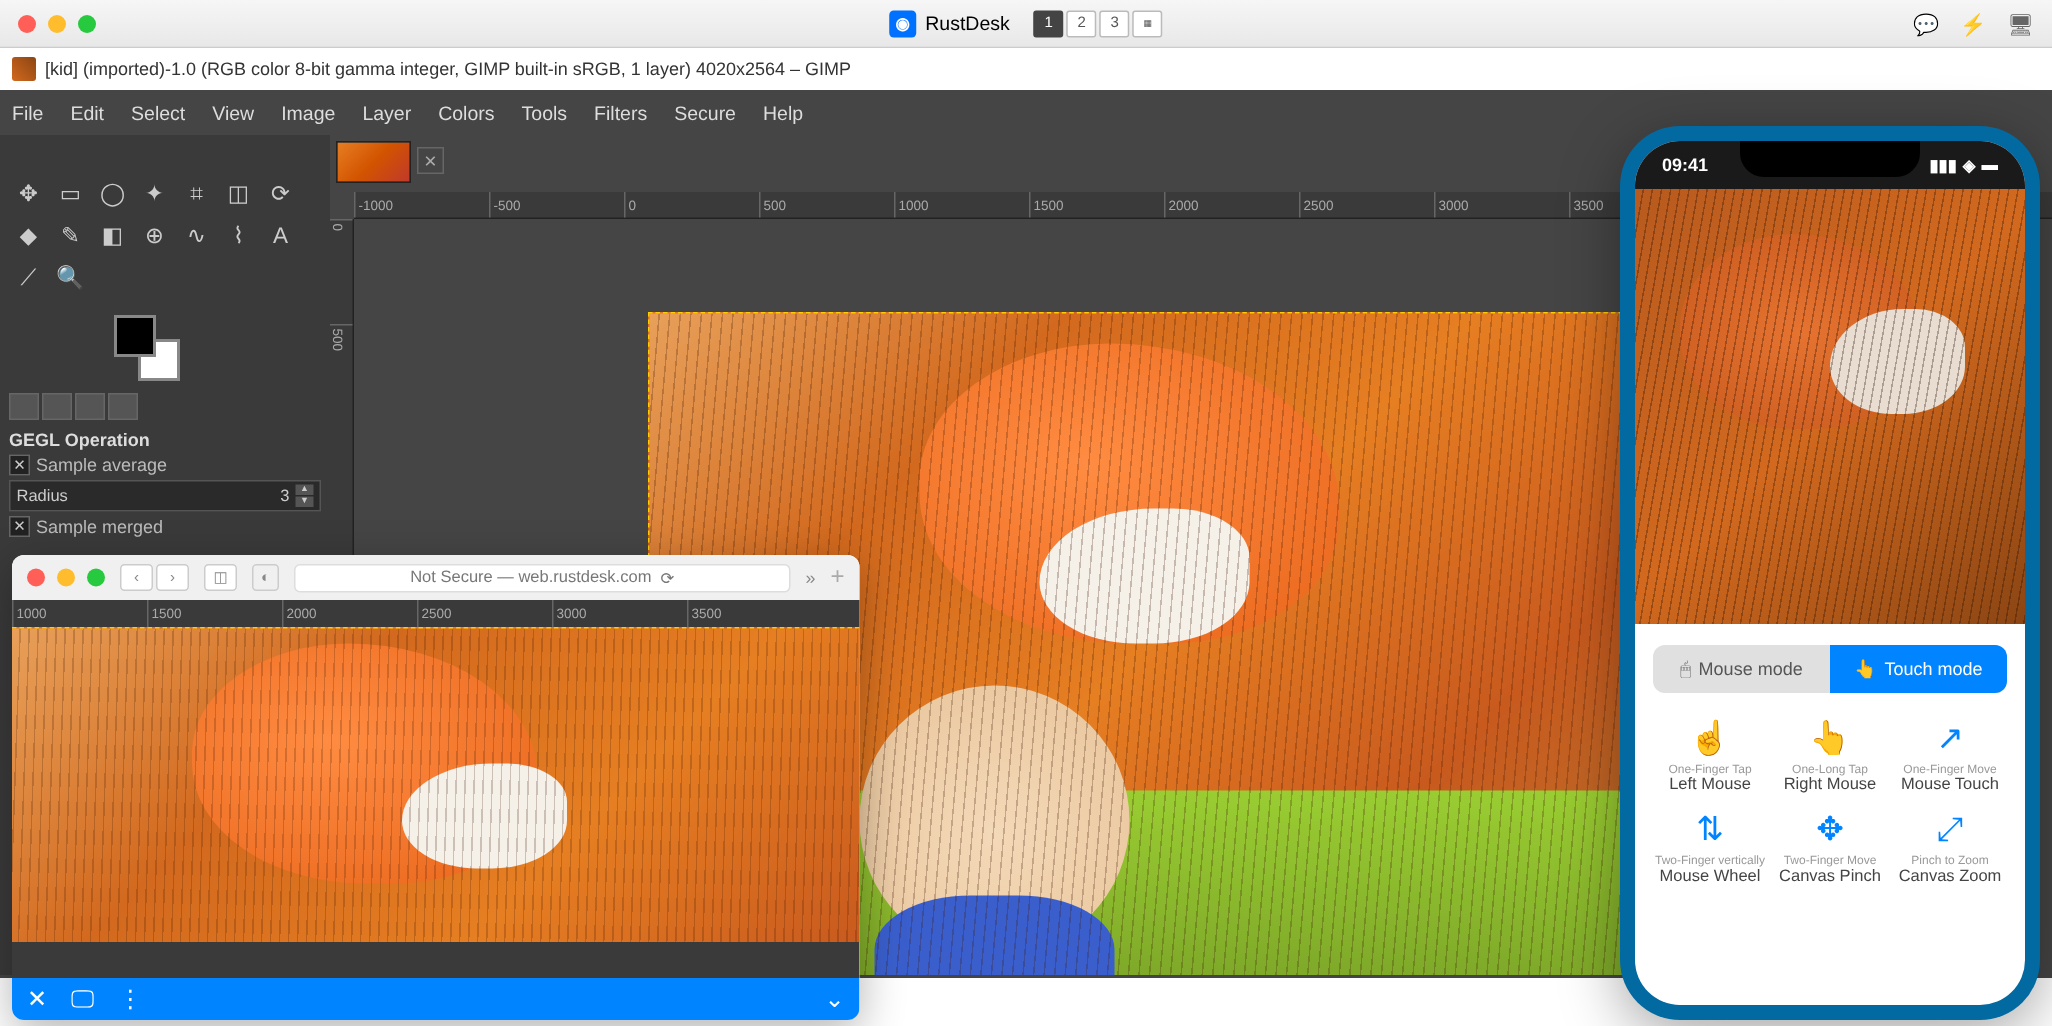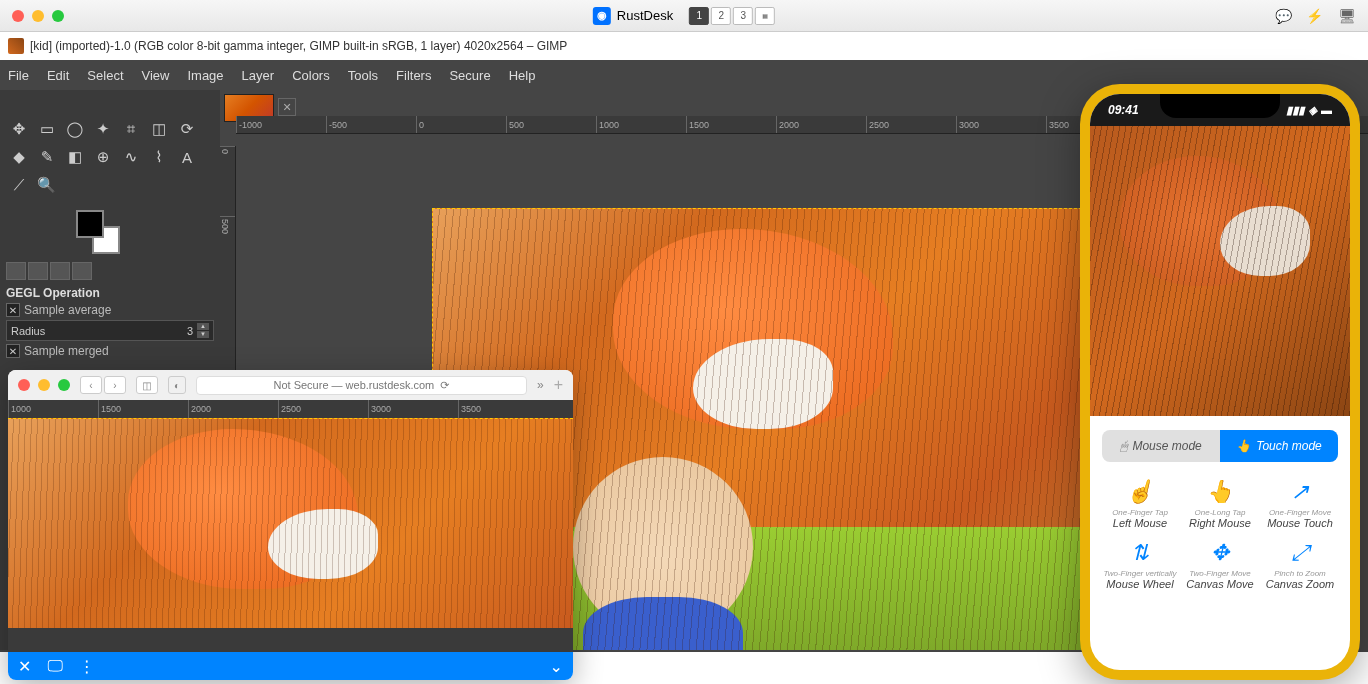--- a/index.html
+++ b/index.html
@@ -38,21 +38,21 @@
 .radius-row{display:flex;align-items:center;background:#2a2a2a;border:1px solid #555;padding:2px 4px;font-size:11px;color:#ccc}
 .radius-row .val{margin-left:auto;margin-right:4px}
 .stepper{display:flex;flex-direction:column;gap:1px}
 .stepper span{width:12px;height:7px;background:#555;font-size:6px;text-align:center;line-height:7px;color:#ccc}
 
 
 .canvas-wrap { flex:1; position:relative; background:#454545; }
 .thumb-strip { position:absolute; top:0; left:0; height:34px; display:flex; gap:4px; padding:4px; }
 .thumb { width:50px; height:28px; background:linear-gradient(135deg,#e67e22,#d35400,#c0392b); border:1px solid #222; }
 .thumb-close{width:18px;height:18px;border:1px solid #666;color:#aaa;font-size:11px;display:flex;align-items:center;justify-content:center;margin-top:4px}
-.ruler-h { position:absolute; top:26px; left:16px; right:0; height:18px; background:#3a3a3a; border-bottom:1px solid #222; }
+.ruler-h { position:absolute; top:38px; left:16px; right:0; height:18px; background:#3a3a3a; border-bottom:1px solid #222; }
 .ruler-h-ticks{display:flex;font-size:9px;color:#aaa;height:100%}
 .ruler-h-ticks span{flex:0 0 90px;border-left:1px solid #666;padding-left:2px;padding-top:4px}
 .ruler-v { position:absolute; top:56px; left:0; width:16px; bottom:0; background:#3a3a3a; border-right:1px solid #222; }
 .ruler-v-ticks{display:flex;flex-direction:column;font-size:9px;color:#aaa}
 .ruler-v-ticks span{flex:0 0 70px;border-top:1px solid #666;writing-mode:vertical-lr;padding-top:2px}
 .canvas { position:absolute; top:56px; left:16px; right:0; bottom:0; background:#454545; overflow:hidden; }
 .artwork { position:absolute; top:62px; left:196px; width:650px; height:460px; border:1px dashed #ffcc00; background:linear-gradient(135deg,#e8a05a 0%,#d2691e 25%,#e67e22 50%,#c85a1e 75%,#b8732e 100%); overflow:hidden; }
 .art-grass{position:absolute;bottom:0;left:0;right:0;height:140px;background:linear-gradient(#9acd32,#7ba428)}
 .art-fox{position:absolute;top:20px;left:180px;width:280px;height:200px;background:radial-gradient(ellipse at 40% 40%,#ff8c42,#e8651a);border-radius:50% 60% 45% 55%}
 .art-fox-tail{position:absolute;top:130px;left:260px;width:140px;height:90px;background:#f5f0e8;border-radius:60% 40% 50% 50%}
@@ -71,21 +71,21 @@
 .br-ruler{height:18px;background:#3a3a3a;display:flex;font-size:9px;color:#aaa}
 .br-ruler span{flex:0 0 90px;border-left:1px solid #666;padding-left:2px;padding-top:4px}
 .br-art { position:absolute; top:18px; left:0; right:0; height:210px; border-top:1px dashed #ffcc00; background:linear-gradient(135deg,#e8a05a,#d2691e,#e67e22,#c85a1e); overflow:hidden; }
 .br-art .art-lines{background:repeating-linear-gradient(92deg,transparent 0,transparent 5px,rgba(60,20,0,.22) 5px,rgba(60,20,0,.22) 6px)}
 .br-art .fox2{position:absolute;top:10px;left:120px;width:230px;height:160px;background:radial-gradient(ellipse at 40% 40%,#ff8c42,#e8651a);border-radius:50% 60% 45% 55%}
 .br-art .tail2{position:absolute;top:90px;left:260px;width:110px;height:70px;background:#f5f0e8;border-radius:60% 40% 50% 50%}
 .br-bottom { height:28px; background:#0084ff; display:flex; align-items:center; padding:0 10px; gap:16px; color:#fff; }
 .br-bottom .r{margin-left:auto}
 
 
-.phone { position:absolute; top:84px; right:8px; width:280px; height:596px; background:#eab308; border-radius:40px; padding:10px; box-shadow:0 10px 40px rgba(0,0,0,.35);font-style:italic; }
+.phone { position:absolute; top:84px; right:8px; width:280px; height:596px; background:#0369a1; border-radius:40px; padding:10px; box-shadow:0 10px 40px rgba(0,0,0,.35); }
 .phone-screen { width:100%; height:100%; background:#fff; border-radius:30px; overflow:hidden; position:relative; }
 .notch { position:absolute; top:0; left:50%; transform:translateX(-50%); width:120px; height:24px; background:#000; border-radius:0 0 16px 16px; z-index:5; }
 .statusbar { height:32px; display:flex; align-items:center; justify-content:space-between; padding:0 18px; font-size:12px; font-weight:600; background:#1a1a1a; color:#fff; position:relative; z-index:4; }
 .status-icons{display:flex;gap:4px;font-size:11px}
 .phone-remote { height:290px; background:linear-gradient(135deg,#b85a1e,#d2691e,#8b4513); position:relative; overflow:hidden; }
 .phone-remote .art-lines{background:repeating-linear-gradient(100deg,transparent 0,transparent 5px,rgba(30,10,0,.3) 5px,rgba(30,10,0,.3) 6px)}
 .phone-remote .pfox{position:absolute;top:30px;left:30px;width:160px;height:130px;background:radial-gradient(ellipse,#e67330,#c85a1e);border-radius:55% 60% 50% 55%}
 .phone-remote .ptail{position:absolute;top:80px;left:130px;width:90px;height:70px;background:#e8ddd0;border-radius:60% 40% 50% 50%}
 .phone-panel { padding:14px 12px; background:#fff; }
 .mode-toggle { display:flex; background:#e0e0e0; border-radius:8px; overflow:hidden; height:32px; margin-bottom:16px; }
@@ -320,21 +320,21 @@
           <div class="gest-lbl">Mouse Touch</div>
         </div>
         <div class="gest">
           <div class="gest-icon">⇅</div>
           <div class="gest-sub">Two-Finger vertically</div>
           <div class="gest-lbl">Mouse Wheel</div>
         </div>
         <div class="gest">
           <div class="gest-icon">✥</div>
           <div class="gest-sub">Two-Finger Move</div>
-          <div class="gest-lbl">Canvas Move</div>
+          <div class="gest-lbl">Canvas Pinch</div>
         </div>
         <div class="gest">
           <div class="gest-icon">⤢</div>
           <div class="gest-sub">Pinch to Zoom</div>
           <div class="gest-lbl">Canvas Zoom</div>
         </div>
       </div>
     </div>
   </div>
 </div>

